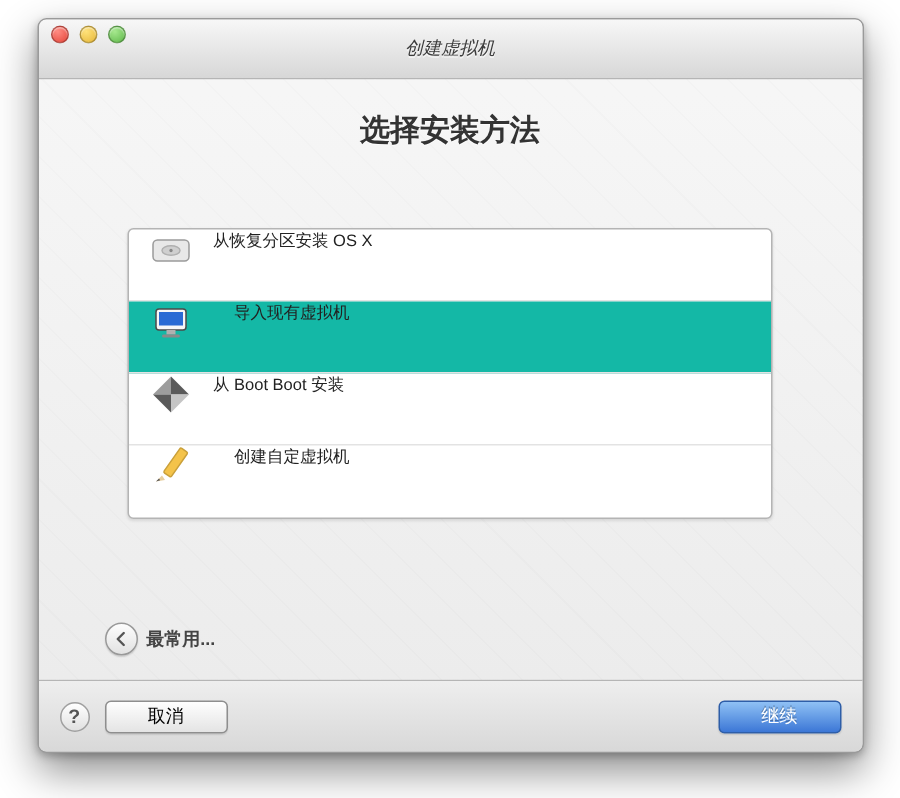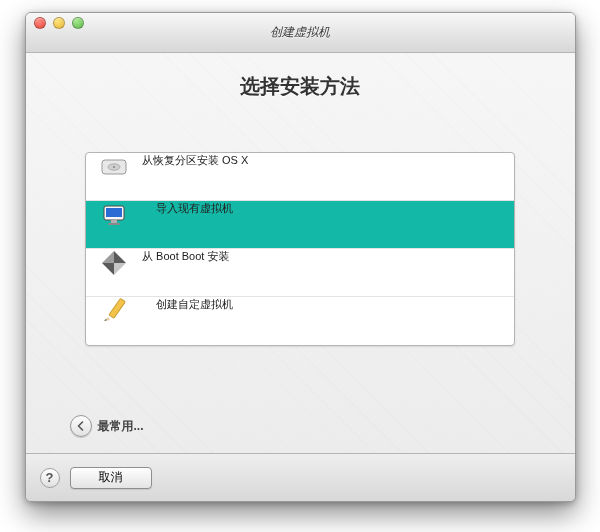--- a/index.html
+++ b/index.html
@@ -217,14 +217,15 @@
         </svg>
       </span>
       <span>最常用...</span>
     </div>
   </div>
 
   <div class="footer">
     <div class="help">?</div>
     <div class="btn">取消</div>
     <div class="spacer"></div>
+    <div class="btn primary">继续</div>
   </div>
 </div>
 
 </body></html>

